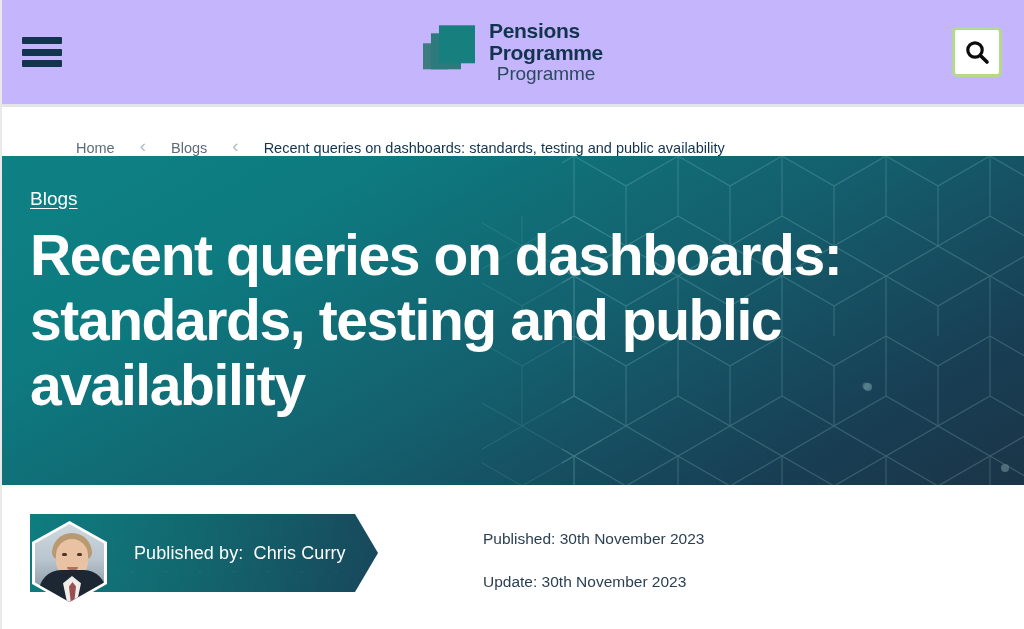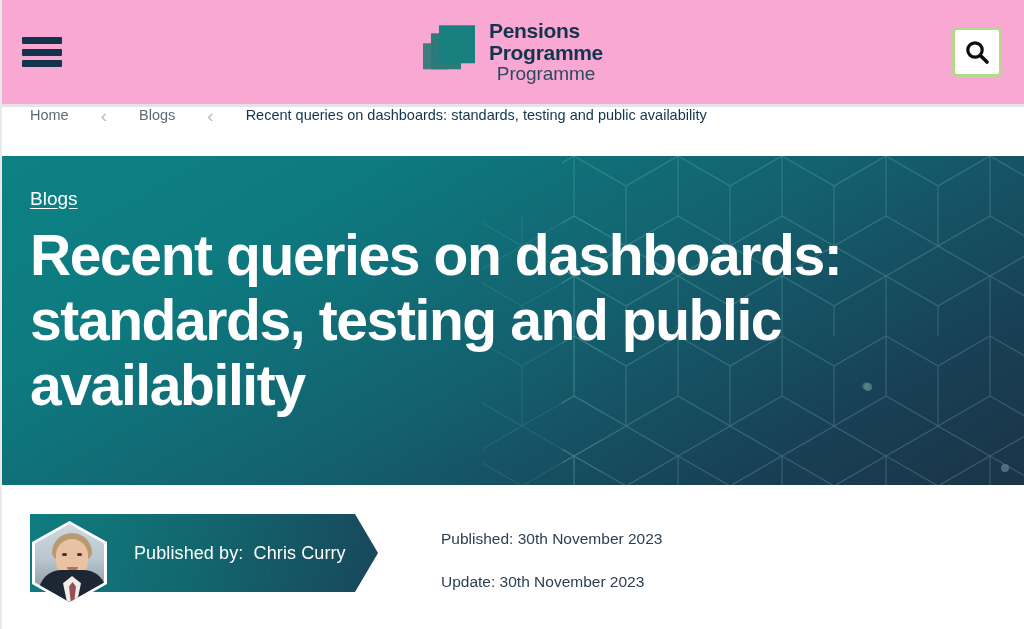--- a/index.html
+++ b/index.html
@@ -18,21 +18,21 @@
     width: 1024px;
     height: 629px;
     background: #ffffff;
     border-left: 2px solid #e9e9e9;
   }
 
   
   .site-header {
     position: relative;
     height: 104px;
-    background: #f9a8d4;
+    background: #c4b5fd;
     display: flex;
     align-items: center;
     justify-content: space-between;
     padding: 0 20px 0 18px;
   }
 
   .hamburger {
     width: 40px;
     height: 30px;
     display: flex;
@@ -114,27 +114,28 @@
   .header-rule {
     height: 3px;
     background: #e3e4e6;
     width: 100%;
   }
 
   
   .breadcrumb {
     height: 49px;
     display: flex;
-    align-items: flex-start;
+    align-items: flex-end;
     padding-left: 28px;
     background: #ffffff;
-    gap: 16px;
+    gap: 9px;
     font-size: 14.5px;
     white-space: nowrap;
     overflow: hidden;
+    margin-left: 46px;
   }
   .crumb {
     color: #5d6b78;
     text-decoration: none;
   }
   .crumb.current { color: #12344d; }
   .crumb-sep {
     color: #b3bcc4;
     font-size: 19px;
     padding: 0 16px;
@@ -180,20 +181,21 @@
   }
 
   
   .author-row {
     position: relative;
     height: 136px;
     background: #ffffff;
     display: flex;
     align-items: center;
     padding-left: 28px;
+    gap: 42px;
   }
 
   .author-badge {
     position: relative;
     width: 348px;
     height: 78px;
     background: linear-gradient(105deg, #0f7d80 0%, #12686f 45%, #18475b 100%);
     clip-path: polygon(0 0, 325px 0, 348px 39px, 325px 78px, 0 78px);
     display: flex;
     align-items: center;

